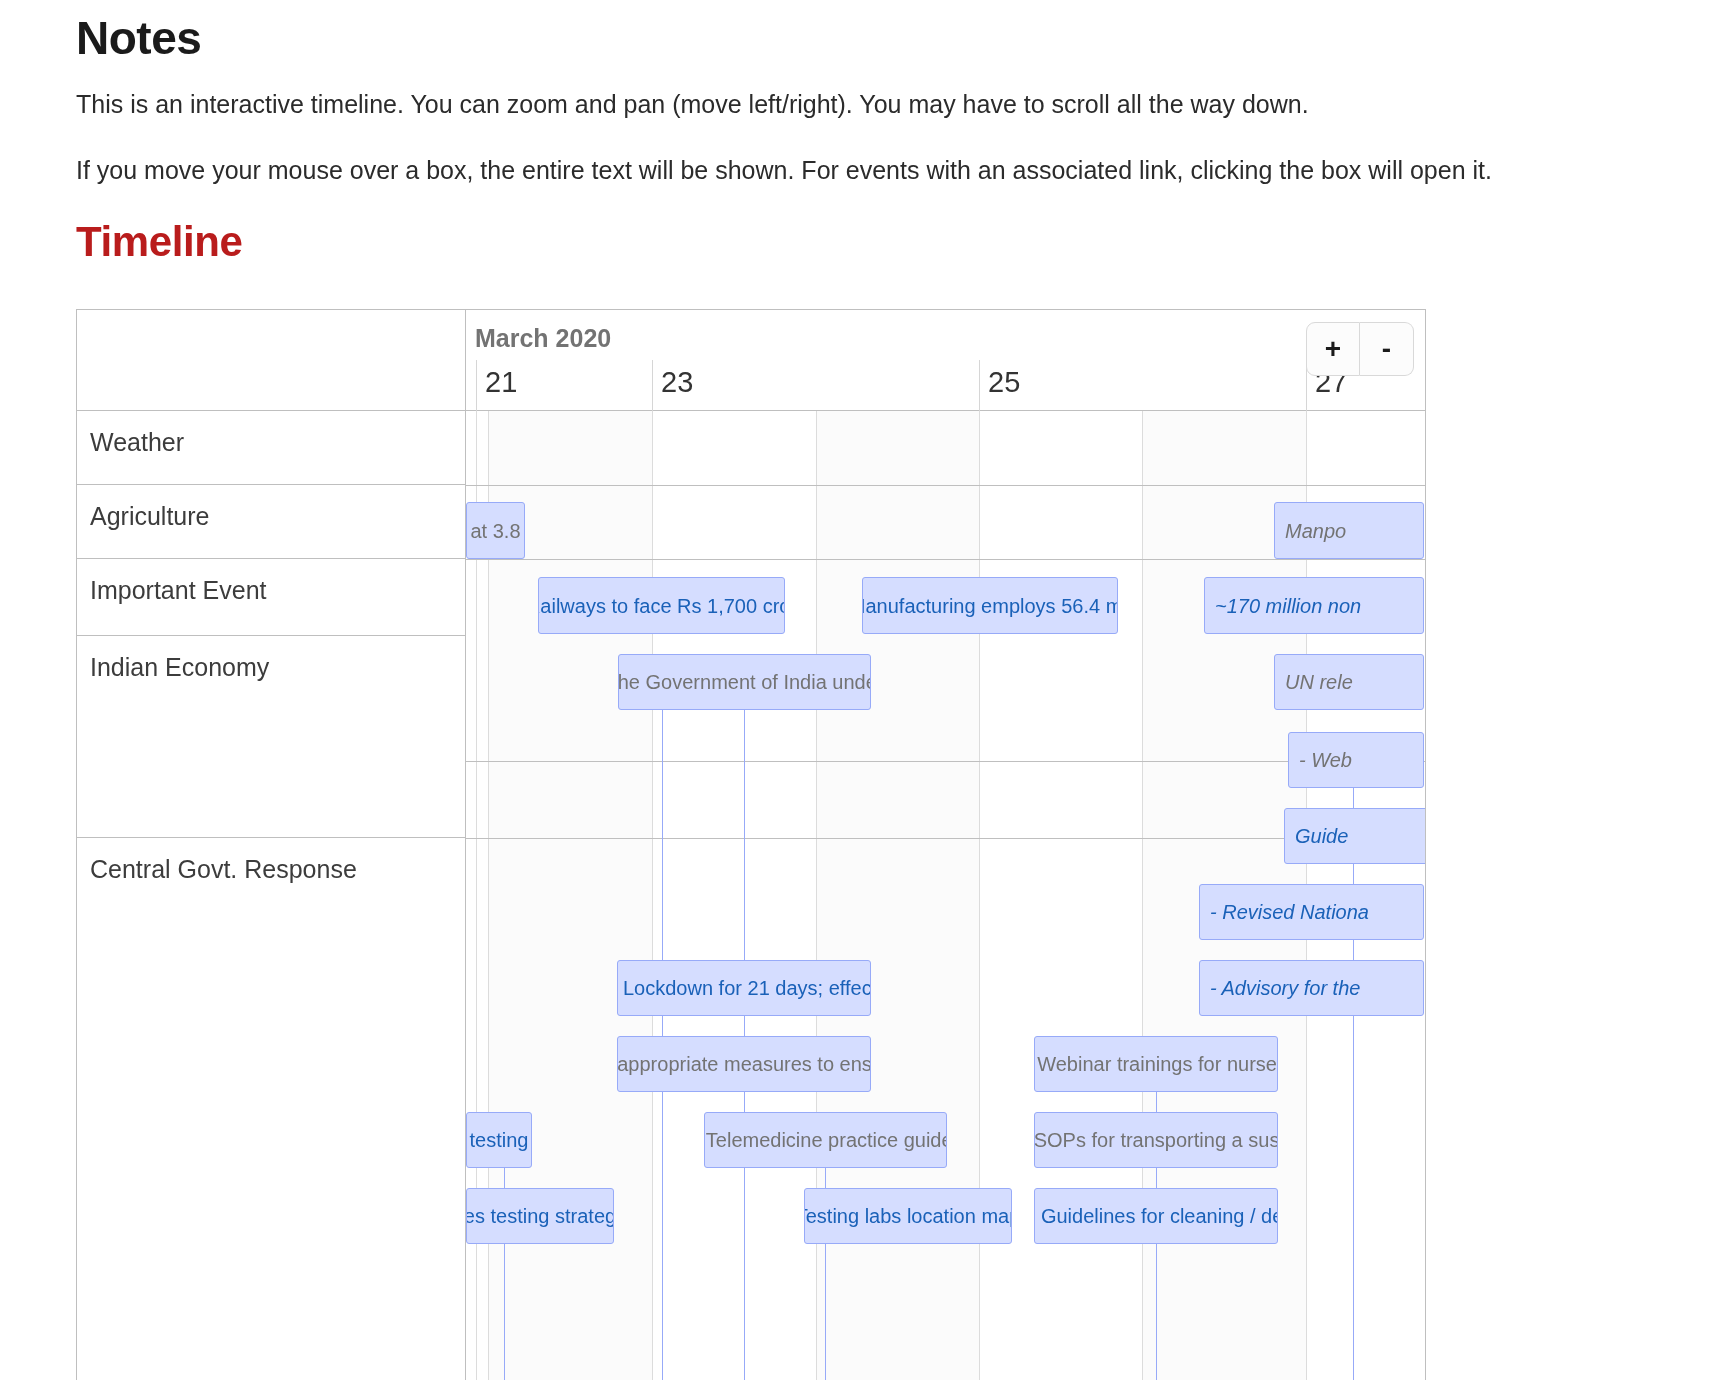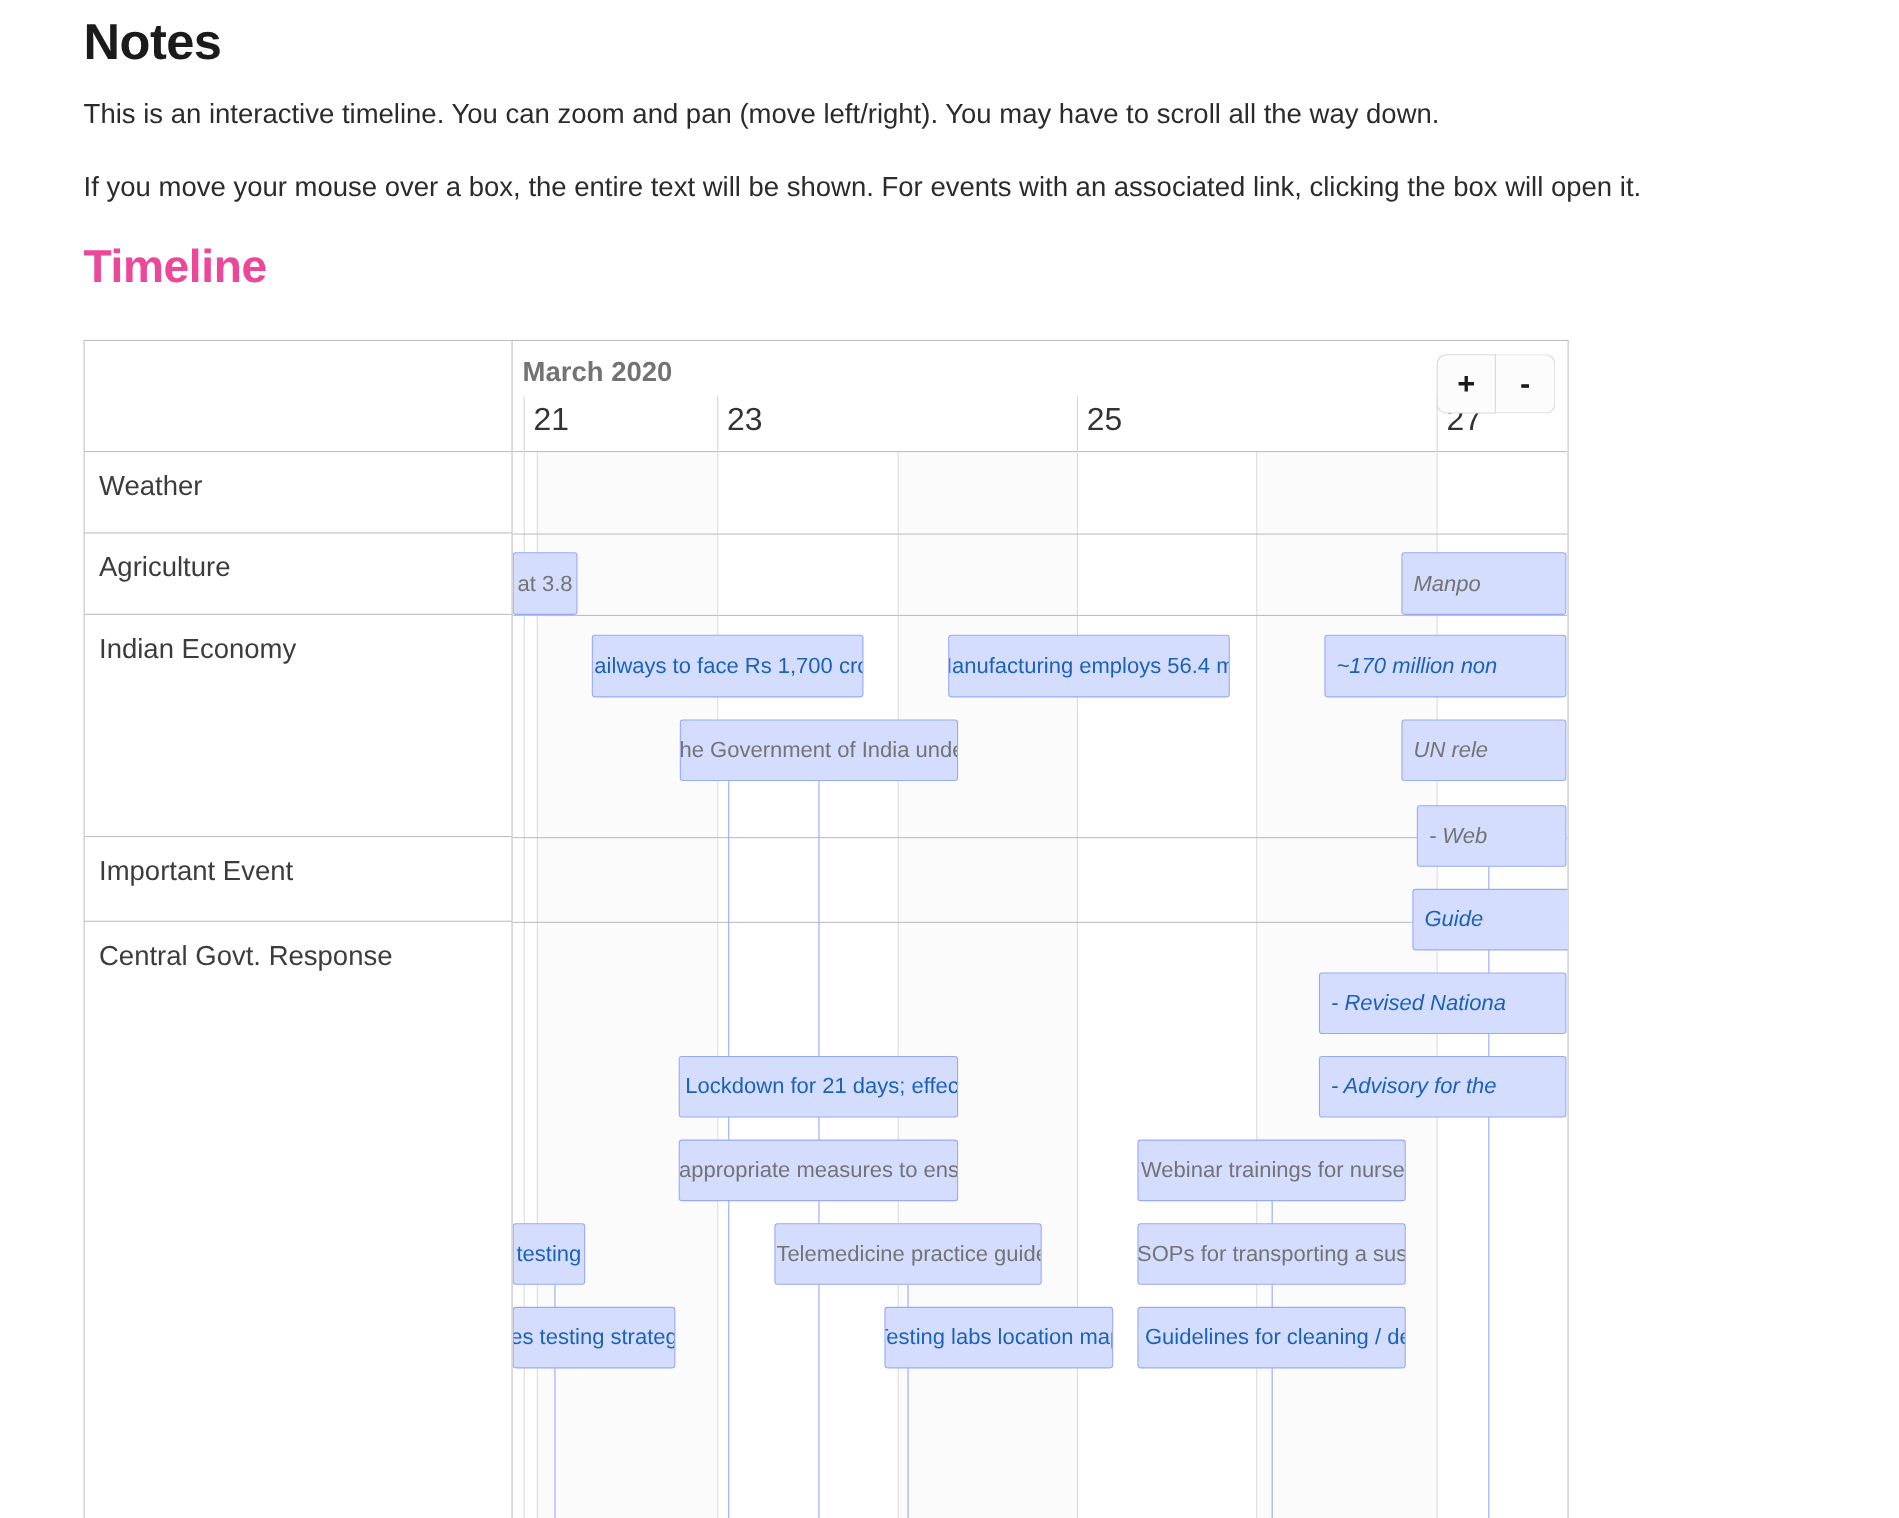--- a/index.html
+++ b/index.html
@@ -42,21 +42,21 @@
     line-height: 1.35;
     margin: 0 0 32px 0;
     color: #2b2b2b;
   }
   h1.timeline-title {
     font-size: 42px;
     line-height: 1.05;
     font-weight: bold;
     margin: 26px 0 18px 0;
     letter-spacing: -0.4px;
-    color: #ec4899;
+    color: #b91c1c;
   }
 
   
   .timeline {
     position: absolute;
     left: 76px;
     top: 309px;
     width: 1350px;
     height: 1080px;
     border: 1px solid #bfbfbf;
@@ -227,22 +227,22 @@
     <p class="note-line">If you move your mouse over a box, the entire text will be shown. For events with an associated link, clicking the box will open it.</p>
     <h1 class="timeline-title">Timeline</h1>
   </div>
 
   <div class="timeline">
 
     <div class="label-col">
       <div class="corner"></div>
       <div class="group-label" style="height:74px">Weather</div>
       <div class="group-label" style="height:74px">Agriculture</div>
+      <div class="group-label" style="height:77px">Important Event</div>
       <div class="group-label" style="height:202px">Indian Economy</div>
-      <div class="group-label" style="height:77px">Important Event</div>
       <div class="group-label" style="height:652px;border-bottom:none">Central Govt. Response</div>
     </div>
 
     <div class="time-area">
 
       <div class="grid-col shaded" style="left:22px"></div>
       <div class="grid-col shaded" style="left:350px"></div>
       <div class="grid-col shaded" style="left:676px"></div>
 
       <div class="grid-col" style="left:10px"></div>

